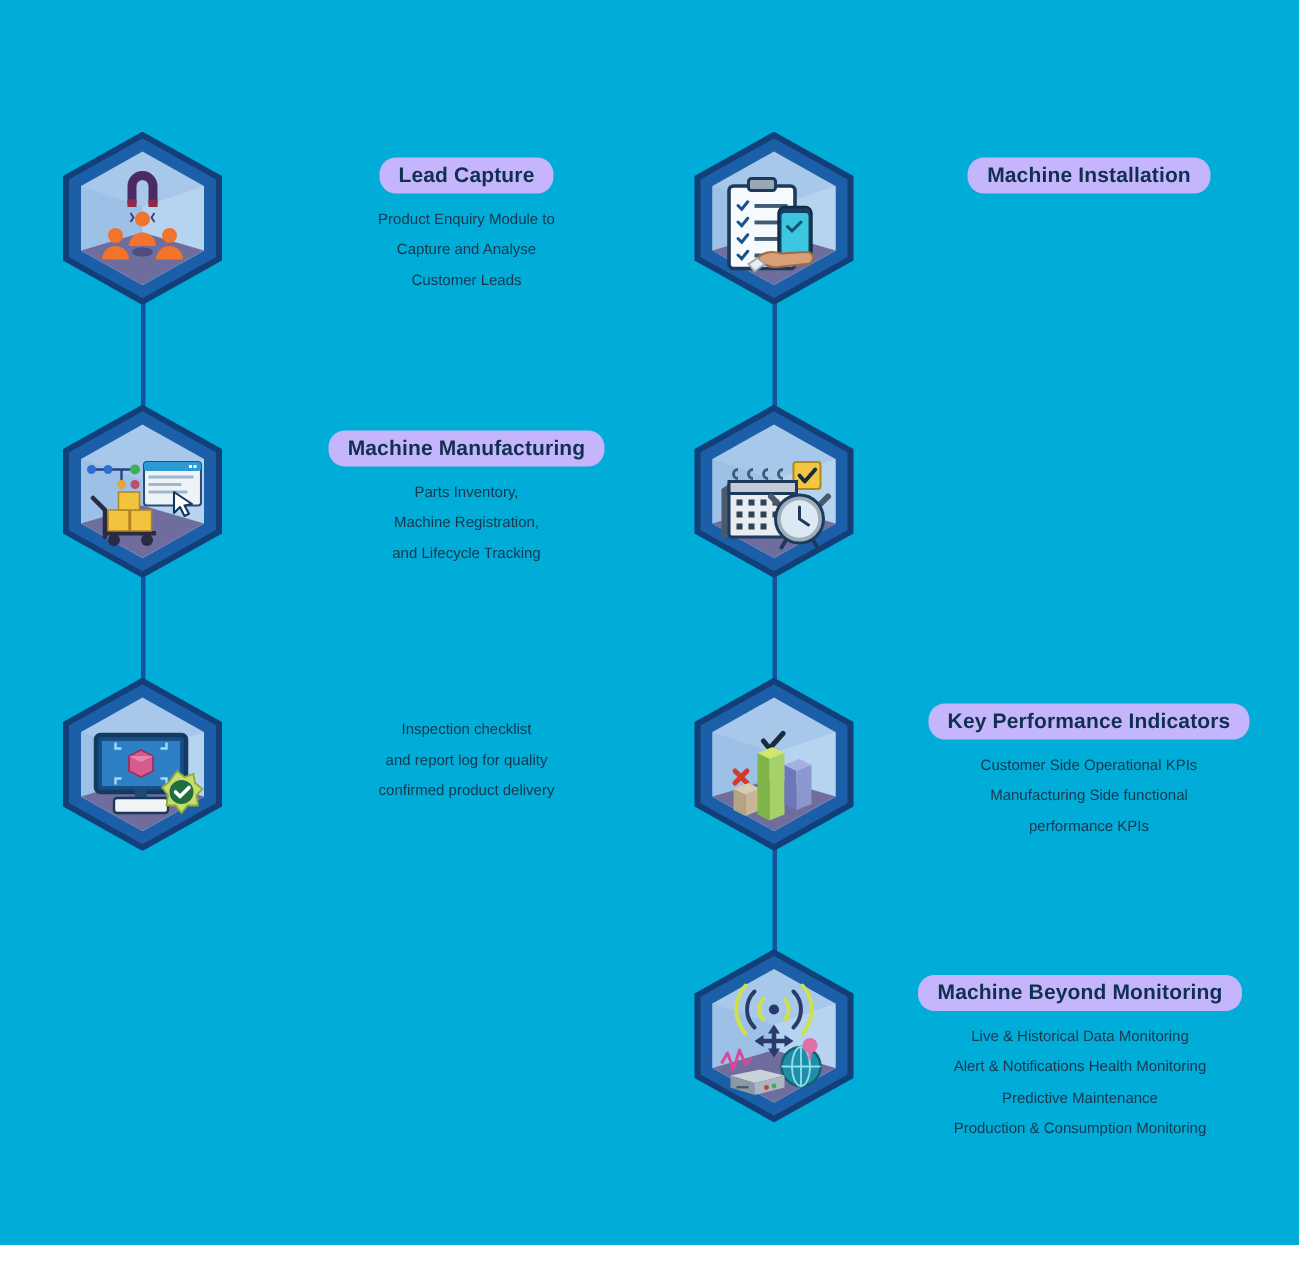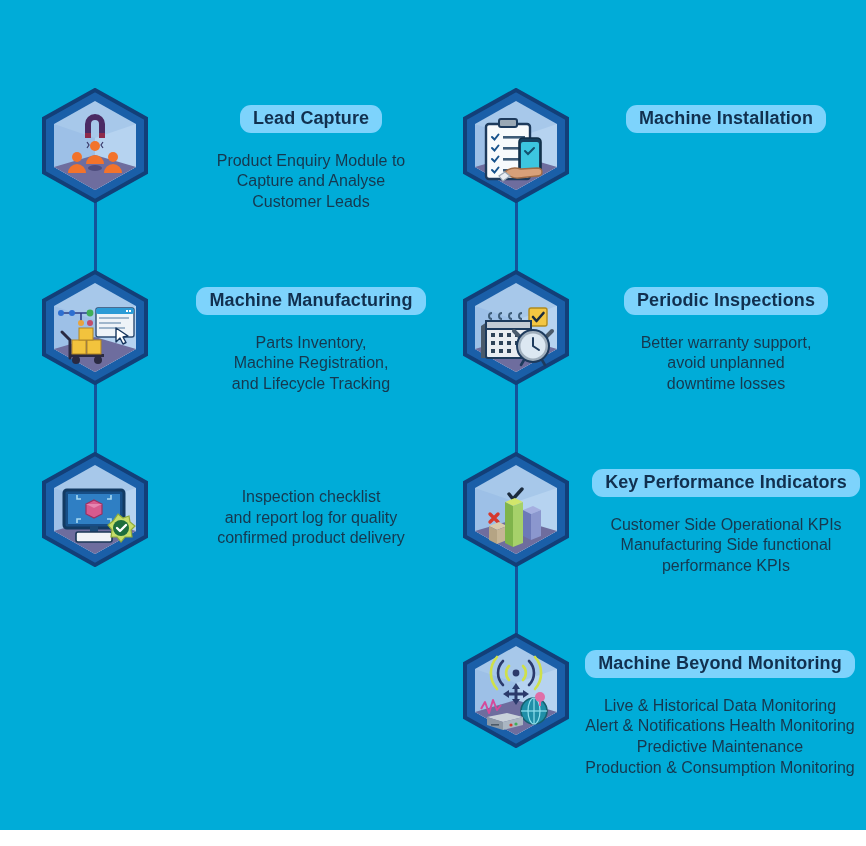--- a/index.html
+++ b/index.html
@@ -51,34 +51,34 @@
   .hexwrap svg {
     display: block;
   }
 
   .textcol {
     position: absolute;
     text-align: center;
   }
   .pill {
     display: inline-block;
-    background: #7dd3fc;
+    background: #c4b5fd;
     color: #11304F;
     font-weight: bold;
-    font-size: 18px;
+    font-size: 14px;
     letter-spacing: 0.1px;
     padding: 4px 13px 5px 13px;
     border-radius: 11px;
     white-space: nowrap;
     line-height: 1.05;
   }
   .desc {
-    margin-top: 18px;
+    margin-top: 8px;
     color: #16384F;
-    font-size: 16px;
+    font-size: 10px;
     line-height: 20.6px;
     white-space: pre-line;
   }
 </style>
 </head>
 <body>
 
 <div id="canvas">
 
   <div class="connector" style="left:94px; top:192px; height:84px;"></div>
@@ -266,26 +266,20 @@
           <rect x="46" y="79" width="4" height="4"></rect>
         </g>
 
         <path d="M58,66 l-5,-5 M86,66 l5,-5" stroke="#4A5A6B" stroke-width="4" stroke-linecap="round"></path>
         <circle cx="72" cy="76" r="16" fill="#9FAEBC" stroke="#1D3A5C" stroke-width="2"></circle>
         <circle cx="72" cy="76" r="12.5" fill="#DCE8F2"></circle>
         <path d="M72,68 v8 l6,4" stroke="#1D3A5C" stroke-width="2" fill="none" stroke-linecap="round"></path>
         <path d="M63,90 l-3,5 M81,90 l3,5" stroke="#1D3A5C" stroke-width="2.6" stroke-linecap="round"></path>
       </svg>
     </div>
-    <div class="textcol" style="left:130px; top:17px; width:270px;">
-      <div class="pill">Periodic Inspections</div>
-      <div class="desc">Better warranty support,
-avoid unplanned
-downtime losses</div>
-    </div>
   </div>
 
   <div class="item" style="left:461px; top:452px; width:400px; height:115px;">
     <div class="hexwrap">
       <svg width="110" height="115" viewBox="0 0 110 115">
         <polygon points="55,2 106,30.5 106,84.5 55,113 4,84.5 4,30.5" fill="#1A5FA8" stroke="#123F78" stroke-width="4"></polygon>
         <polygon points="55,13 96,36 96,79 55,102 14,79 14,36" fill="#A7C8EA"></polygon>
         <polygon points="14,36 55,50 55,102 14,79" fill="#9DC0E7"></polygon>
         <polygon points="55,50 96,36 96,79 55,102" fill="#B6D3F0"></polygon>
         <polygon points="14,79 55,67 96,79 55,102" fill="#6E6D9E"></polygon>

